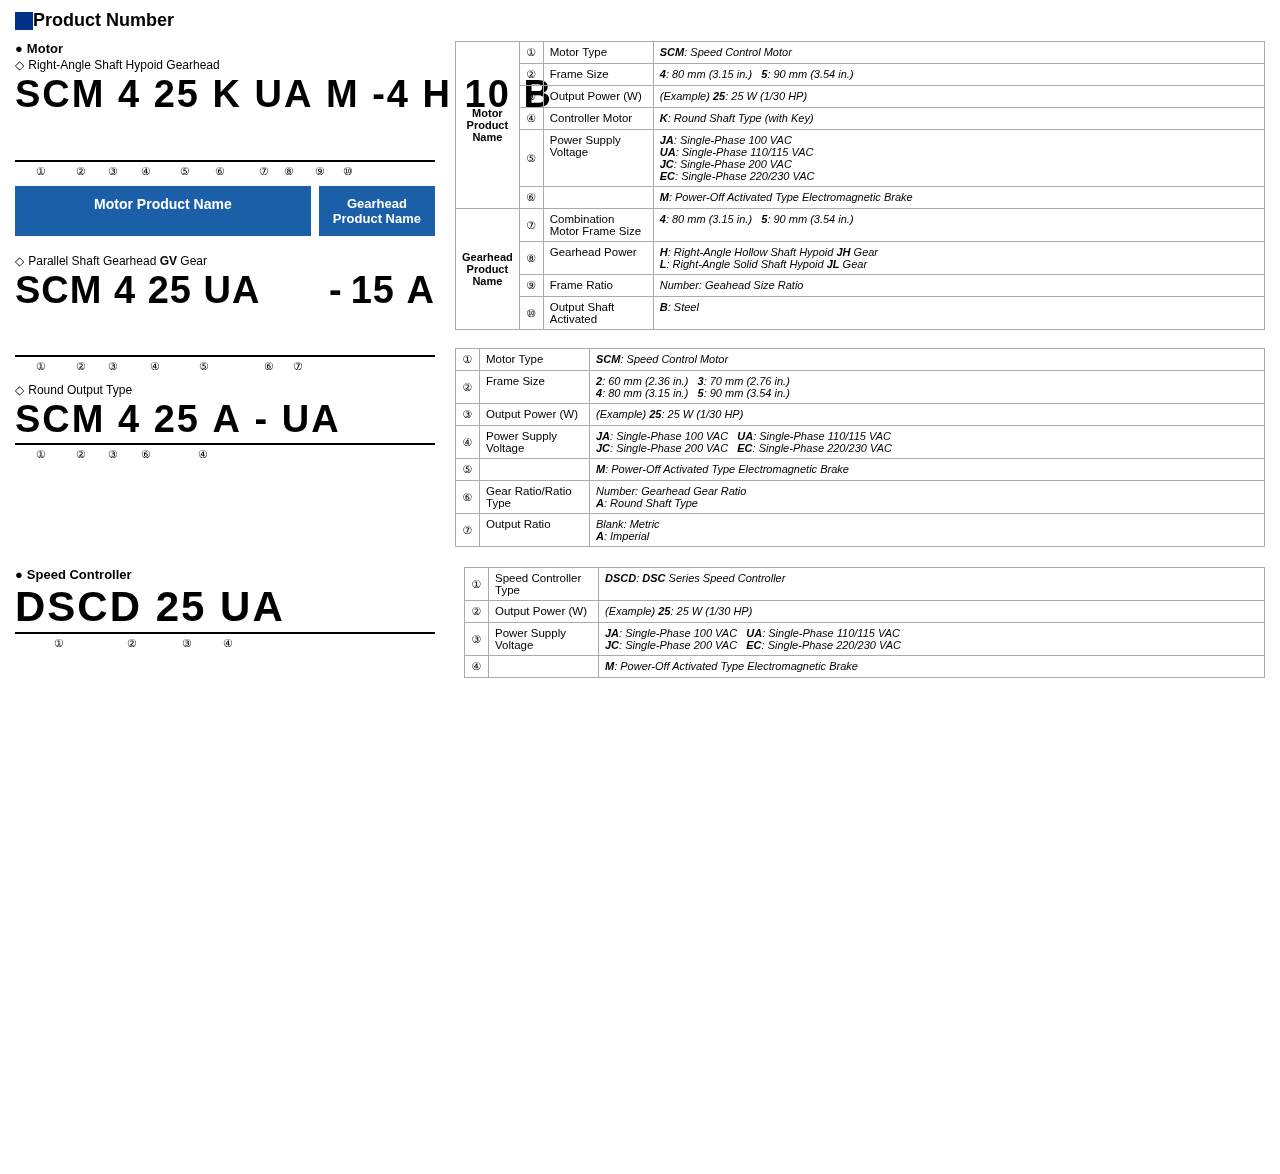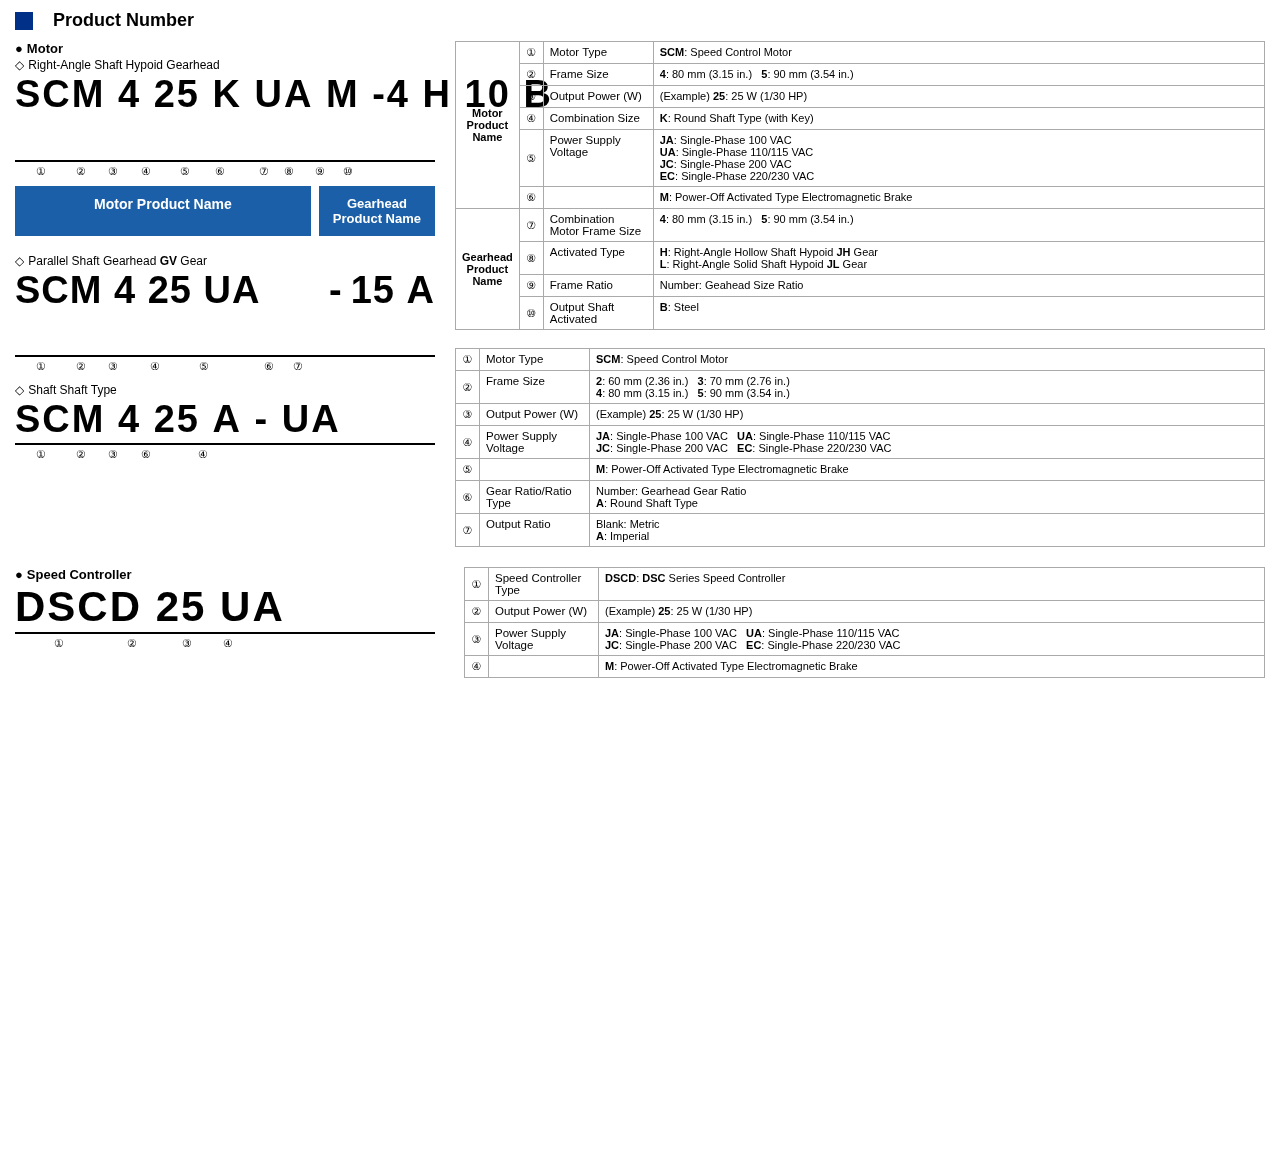--- a/index.html
+++ b/index.html
@@ -10,21 +10,21 @@
       color: #000;
       width: 1280px;
       min-height: 1174px;
       padding: 10px 15px;
     }
 
     
     .section-header {
       display: flex;
       align-items: center;
-      gap: 20px;
+      gap: 0;
       font-size: 18px;
       font-weight: bold;
       margin-bottom: 10px;
     }
     .section-header .blue-square {
       width: 18px;
       height: 18px;
       background: #003087;
       display: inline-block;
     }
@@ -102,20 +102,21 @@
       vertical-align: middle;
       width: 24px;
       font-size: 11px;
     }
     table.spec-table .field-cell {
       width: 110px;
       font-weight: normal;
     }
     table.spec-table .value-cell {
       font-size: 11px;
+      font-style: italic;
     }
     table.spec-table b {
       font-weight: bold;
     }
 
     
     .section-divider {
       margin: 18px 0 10px 0;
     }
 
@@ -237,21 +238,21 @@
         <span class="nc" style="width:48px; text-align:center;">④</span>
         <span class="nc" style="width:50px; text-align:center;">⑤</span>
         <span class="nc" style="width:22px; text-align:center;"></span>
         <span class="nc" style="width:36px; text-align:center;">⑥</span>
         <span class="nc" style="width:22px; text-align:center;">⑦</span>
       </div>
     </div>
 
     <div class="section-divider" style="margin:10px 0 6px 0;"></div>
 
-    <div class="diamond-label">Shaft Shaft Type</div>
+    <div class="diamond-label">Round Output Type</div>
 
     <div class="code-block">
       <div class="code-line">
         <span>SCM&nbsp;</span>
         <span>4&nbsp;</span>
         <span>25&nbsp;</span>
         <span>A&nbsp;</span>
         <span>-&nbsp;</span>
         <span>UA</span>
       </div>
@@ -282,21 +283,21 @@
           <td class="field-cell">Frame Size</td>
           <td class="value-cell"><b>4</b>: 80 mm (3.15 in.)&nbsp;&nbsp;&nbsp;<b>5</b>: 90 mm (3.54 in.)</td>
         </tr>
         <tr>
           <td class="num-cell">③</td>
           <td class="field-cell">Output Power (W)</td>
           <td class="value-cell">(Example) <b>25</b>: 25 W (1/30 HP)</td>
         </tr>
         <tr>
           <td class="num-cell">④</td>
-          <td class="field-cell">Combination Size</td>
+          <td class="field-cell">Controller Motor</td>
           <td class="value-cell"><b>K</b>: Round Shaft Type (with Key)</td>
         </tr>
         <tr>
           <td class="num-cell">⑤</td>
           <td class="field-cell">Power Supply Voltage</td>
           <td class="value-cell">
             <b>JA</b>: Single-Phase 100 VAC<br>
             <b>UA</b>: Single-Phase 110/115 VAC<br>
             <b>JC</b>: Single-Phase 200 VAC<br>
             <b>EC</b>: Single-Phase 220/230 VAC
@@ -308,21 +309,21 @@
           <td class="value-cell"><b>M</b>: Power-Off Activated Type Electromagnetic Brake</td>
         </tr>
         <tr>
           <td class="group-label" rowspan="4" style="vertical-align:middle;">Gearhead<br>Product<br>Name</td>
           <td class="num-cell">⑦</td>
           <td class="field-cell">Combination Motor Frame Size</td>
           <td class="value-cell"><b>4</b>: 80 mm (3.15 in.)&nbsp;&nbsp;&nbsp;<b>5</b>: 90 mm (3.54 in.)</td>
         </tr>
         <tr>
           <td class="num-cell">⑧</td>
-          <td class="field-cell">Activated Type</td>
+          <td class="field-cell">Gearhead Power</td>
           <td class="value-cell">
             <b>H</b>: Right-Angle Hollow Shaft Hypoid <b>JH</b> Gear<br>
             <b>L</b>: Right-Angle Solid Shaft Hypoid <b>JL</b> Gear
           </td>
         </tr>
         <tr>
           <td class="num-cell">⑨</td>
           <td class="field-cell">Frame Ratio</td>
           <td class="value-cell">Number: Geahead Size Ratio</td>
         </tr>

